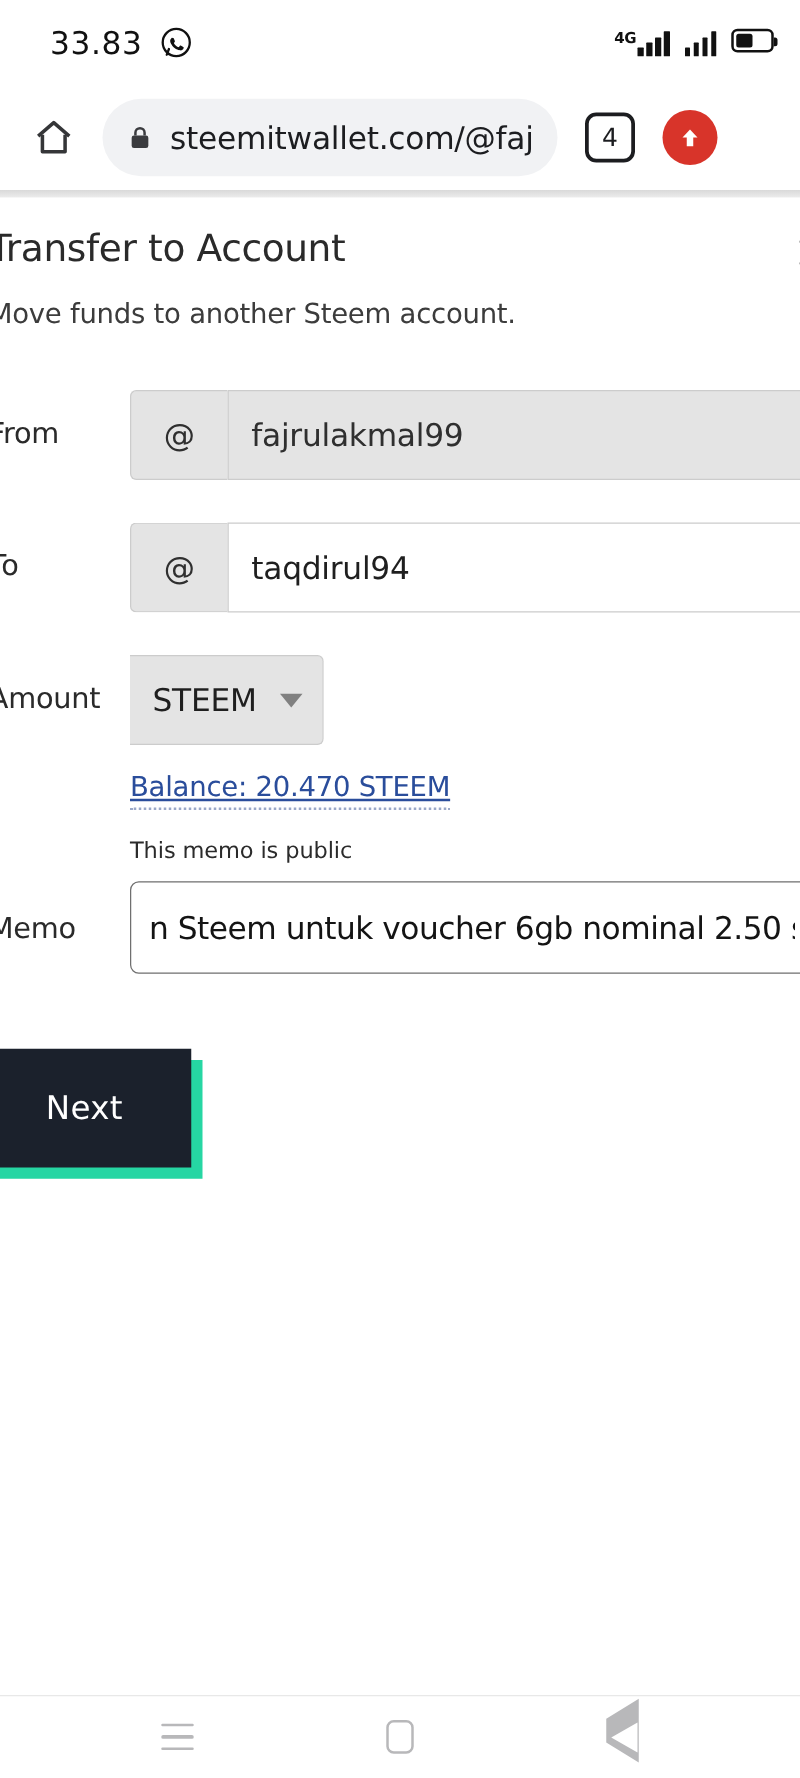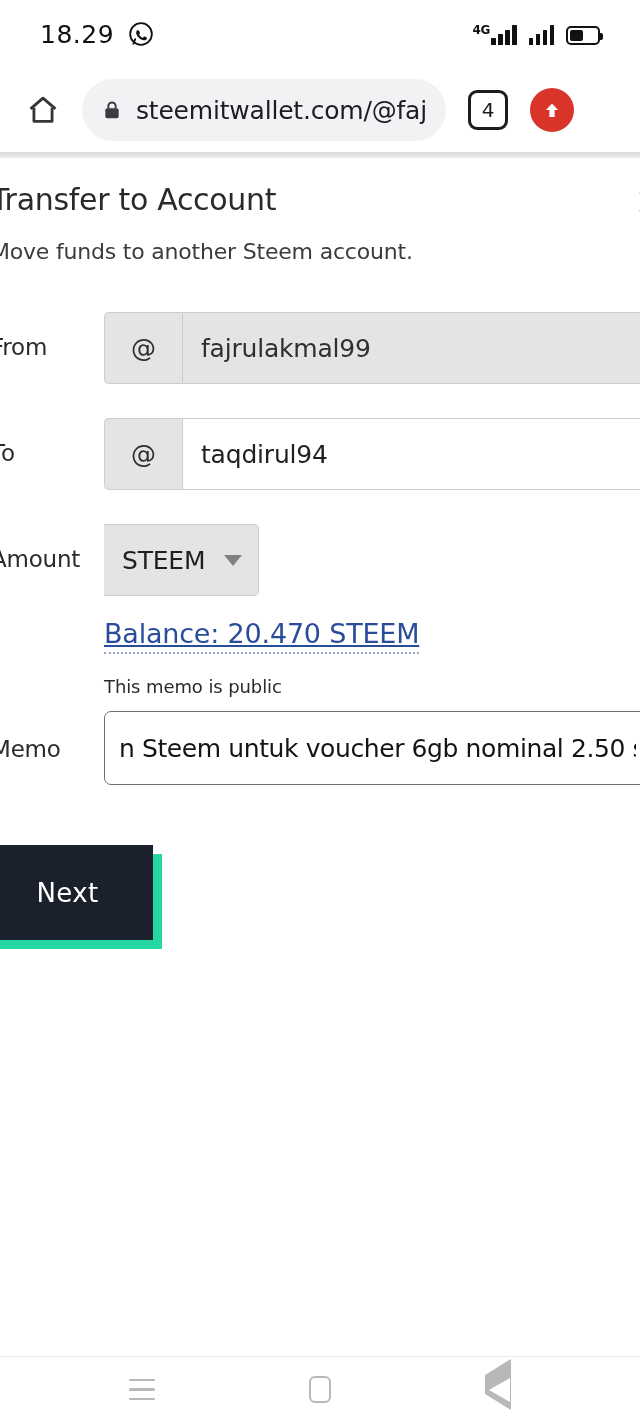--- a/index.html
+++ b/index.html
@@ -12,21 +12,21 @@
   }
   .device { position:relative; width:640px; height:1422px; background:#fff; }
 
   
   .statusbar {
     position:absolute; top:0; left:0; width:640px; height:68px;
     background:#fff; display:flex; align-items:center;
   }
   .sb-left { display:flex; align-items:center; gap:14px; margin-left:40px; }
   .sb-time { font-size:25px; color:#111; letter-spacing:.5px; }
-  .sb-right { position:absolute; right:40px; display:flex; align-items:flex-end; gap:12px; }
+  .sb-right { position:absolute; right:21px; display:flex; align-items:flex-start; gap:12px; }
 
   .wa-icon { width:26px; height:26px; }
   .sig { display:flex; align-items:flex-end; gap:2.5px; height:22px; }
   .sig i { display:block; width:4.5px; background:#111; border-radius:.5px; }
   .sig i:nth-child(1){height:7px;} .sig i:nth-child(2){height:11px;}
   .sig i:nth-child(3){height:15px;} .sig i:nth-child(4){height:20px;}
   .net-label { font-size:12px; font-weight:bold; color:#111; line-height:1;
                margin-bottom:9px; margin-right:1px; letter-spacing:-.3px; }
   .sig-group { display:flex; align-items:flex-end; }
   .battery { width:34px; height:19px; border:2.4px solid #111; border-radius:5px;
@@ -113,21 +113,21 @@
   .unit-select {
     width:155px; flex:none; background:#e4e4e4; border:1px solid #ccc;
     border-left:none; border-radius:0 5px 5px 0;
     display:flex; align-items:center; justify-content:space-between;
     padding:0 16px 0 18px; font-size:25px; color:#1f1f1f; letter-spacing:-.2px;
   }
   .caret { width:0;height:0;border-left:9px solid transparent;
            border-right:9px solid transparent;border-top:11px solid #808080; }
 
   .balance {
-    display:inline-block; margin-top:22px; font-size:27px; color:#2a4d9b;
+    display:inline-block; margin-top:22px; font-size:22px; color:#2a4d9b;
     border-bottom:2px dotted #9aa8c8; padding-bottom:3px; letter-spacing:-.2px;
   }
 
   .memo-note { font-size:18px; color:#2b2b2b; margin-bottom:14px; letter-spacing:-.1px; }
   .memo-input {
     width:100%; height:74px; border:1.6px solid #6f6f6f; border-radius:7px;
     background:#fff; padding:0 14px; font-size:25px; color:#141414;
     font-family:"DejaVu Sans", sans-serif; letter-spacing:-.4px;
   }
 
@@ -159,21 +159,21 @@
               width:0;height:0;border-top:12.8px solid transparent;
               border-bottom:12.8px solid transparent;border-right:21px solid #fff; }
 </style>
 </head>
 <body>
 
 <div class="device">
 
   <div class="statusbar">
     <div class="sb-left">
-      <span class="sb-time">18.29</span>
+      <span class="sb-time">33.83</span>
       <span class="wa-icon">
         <svg viewBox="0 0 24 24" width="26" height="26">
           <circle cx="12" cy="12" r="10" fill="none" stroke="#111" stroke-width="1.7"></circle>
           <path d="M5 21l1.6-4.2" stroke="#111" stroke-width="1.7" fill="none" stroke-linecap="round"></path>
           <path d="M9.2 8.4c-.3 0-.6.1-.8.4-.3.3-.9.9-.9 2.1s.9 2.4 1 2.6c.1.2 1.7 2.8 4.2 3.7 2.1.8 2.5.6 2.9.6.5-.1 1.5-.6 1.7-1.2.2-.6.2-1.1.1-1.2-.1-.1-.3-.2-.5-.3l-1.6-.8c-.2-.1-.4-.1-.6.1l-.7.9c-.1.2-.3.2-.5.1-.2-.1-1-.4-1.9-1.2-.7-.6-1.2-1.4-1.3-1.6-.1-.2 0-.3.1-.4l.4-.5c.1-.2.1-.3.2-.5 0-.2 0-.3-.1-.5l-.7-1.6c-.2-.4-.4-.4-.6-.4h-.4z" fill="#111"></path>
         </svg>
       </span>
     </div>
     <div class="sb-right">
       <div class="sig-group">

